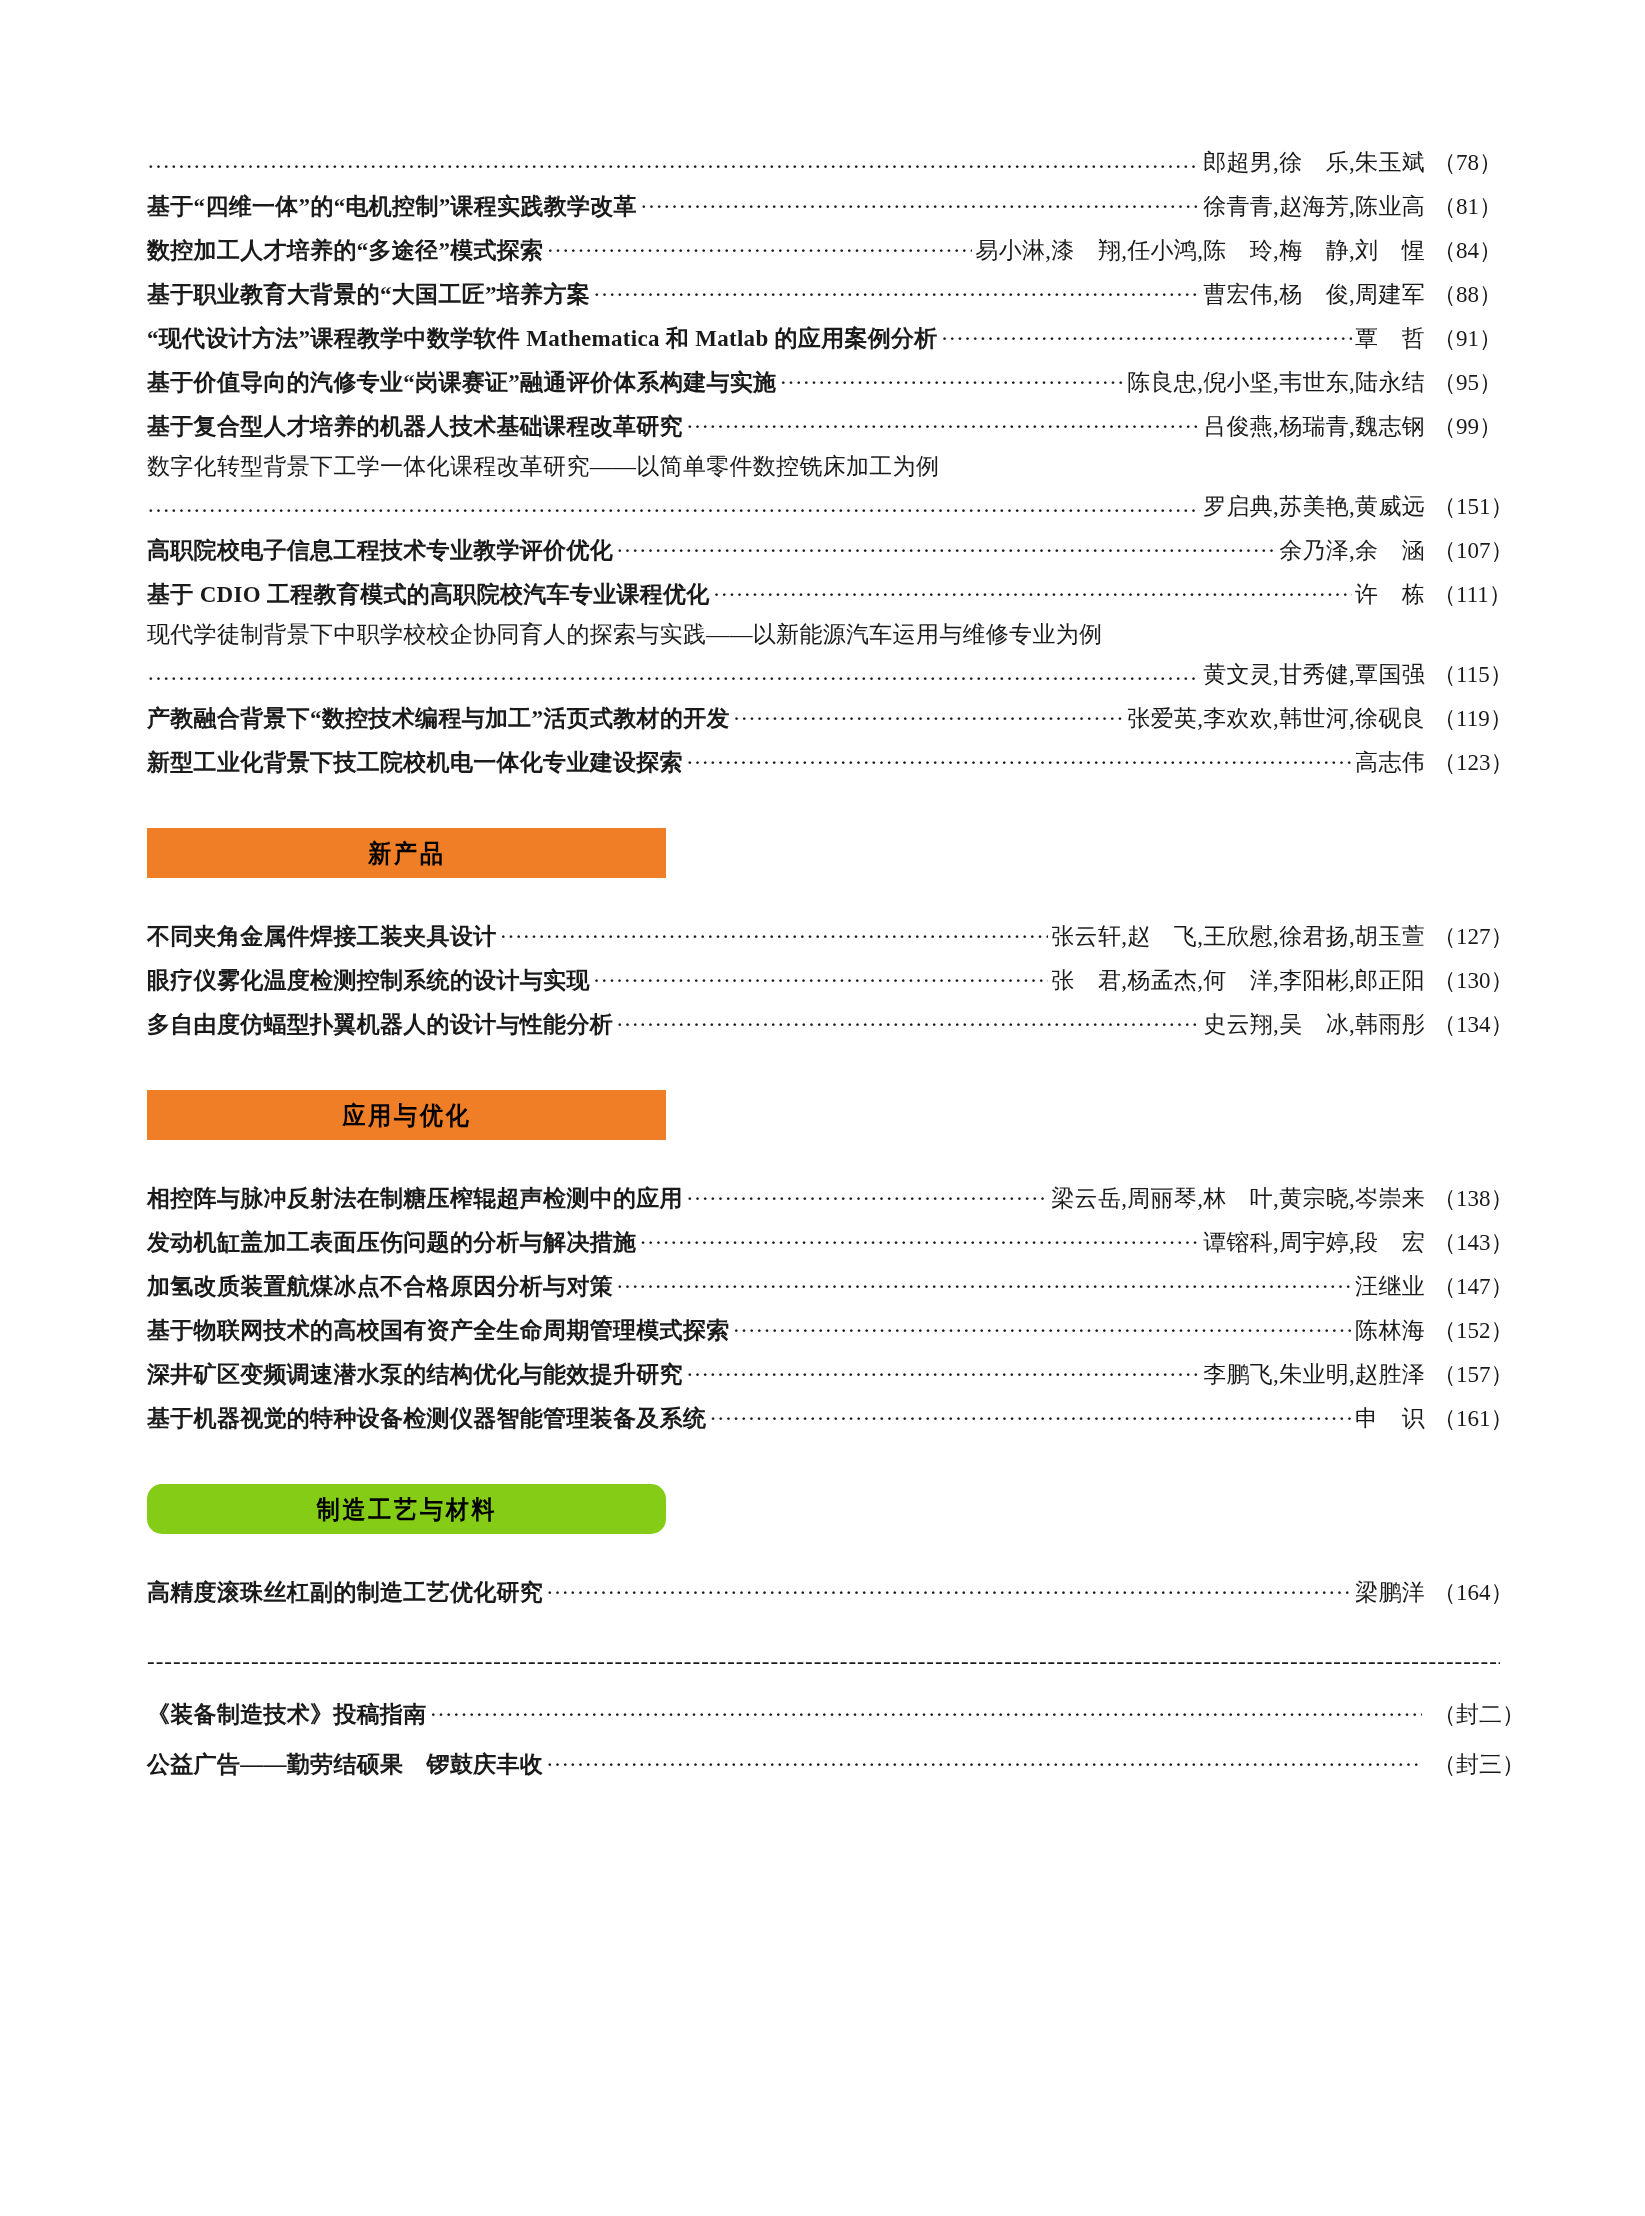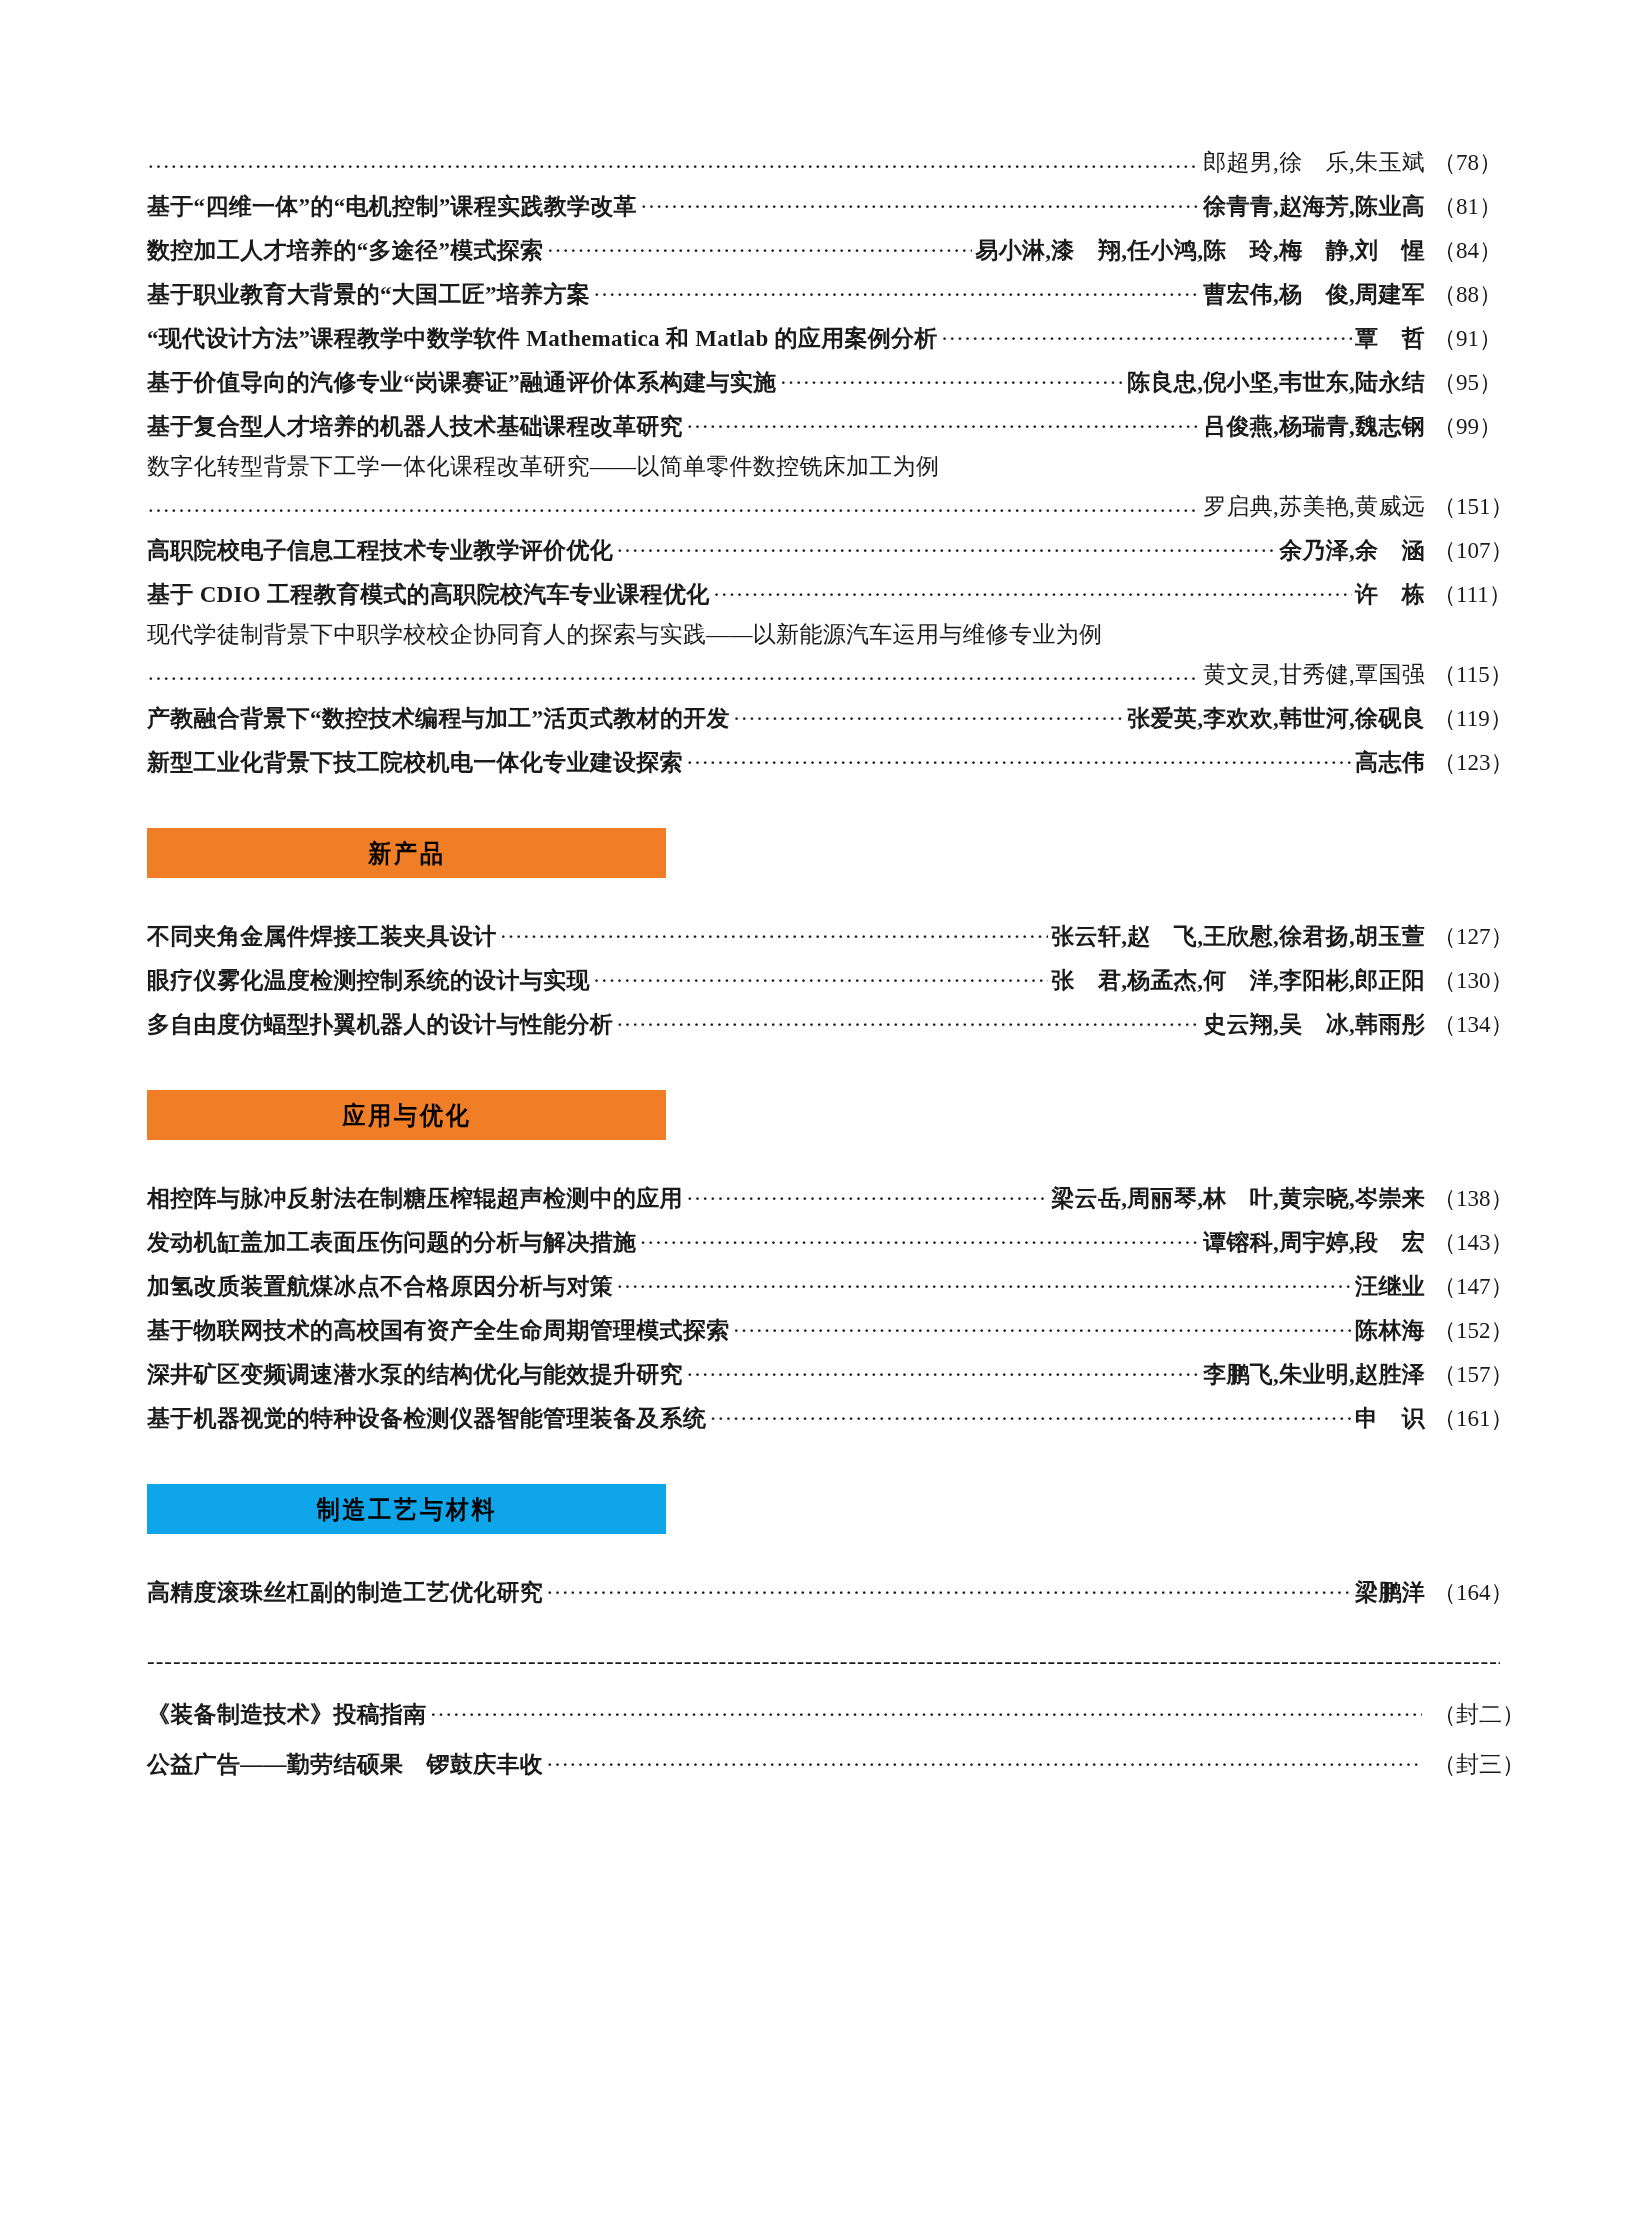--- a/index.html
+++ b/index.html
@@ -58,21 +58,20 @@
     left: 0;
     bottom: 2px;
     white-space: nowrap;
     font-size: 23px;
     letter-spacing: 0px;
     color: #1a1a1a;
   }
   .entry .authors {
     flex: 0 0 auto;
     letter-spacing: 0.3px;
-    font-weight: bold;
   }
   .entry .pageno {
     flex: 0 0 auto;
     width: 67px;
     text-align: right;
     margin-left: 8px;
   }
 
   
   .entry-wrap {
@@ -304,21 +303,21 @@
           <span class="leader"></span>
           <span class="authors">李鹏飞,朱业明,赵胜泽</span>
           <span class="pageno">（157）</span>
         </div>
         <div class="entry">
           <span class="title">基于机器视觉的特种设备检测仪器智能管理装备及系统</span>
           <span class="leader"></span>
           <span class="authors">申　识</span>
           <span class="pageno">（161）</span>
         </div>
-        <div class="section-banner" style="background: #0ea5e9;">
+        <div class="section-banner" style="background: #84cc16; border-radius: 15px;">
           <span class="banner-text">制造工艺与材料</span>
         </div>
         <div class="entry">
           <span class="title">高精度滚珠丝杠副的制造工艺优化研究</span>
           <span class="leader"></span>
           <span class="authors">梁鹏洋</span>
           <span class="pageno">（164）</span>
         </div>
       </div>
 

